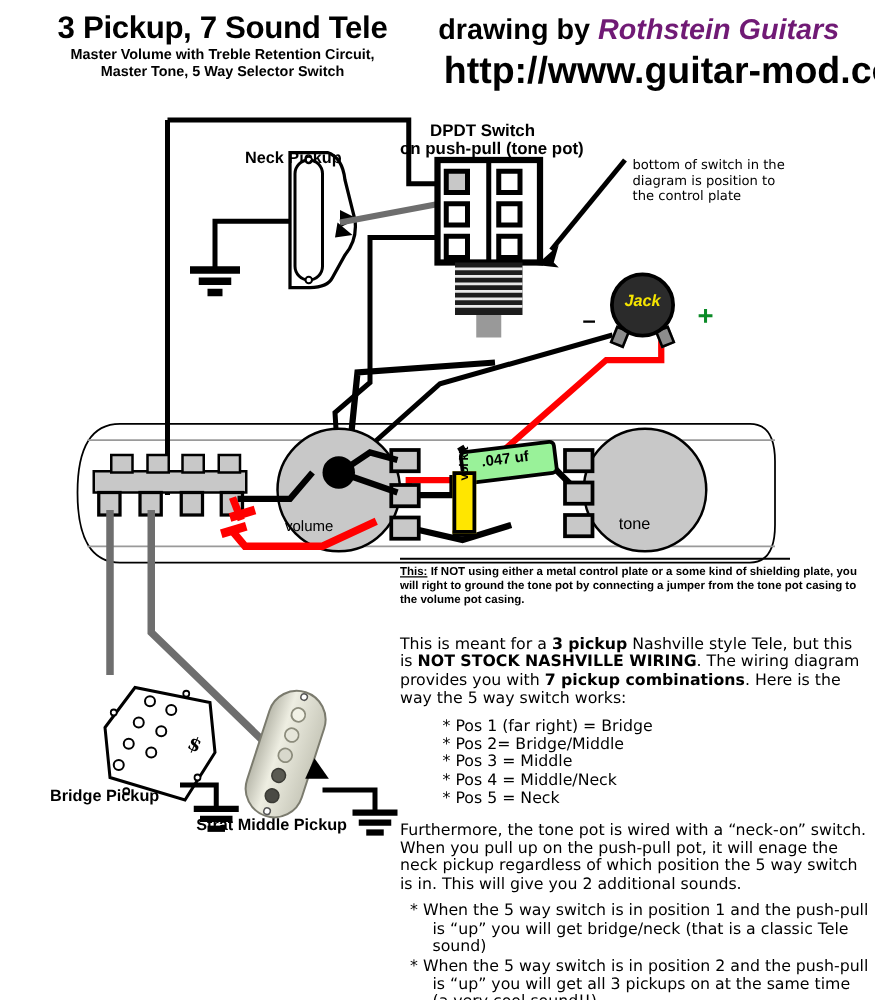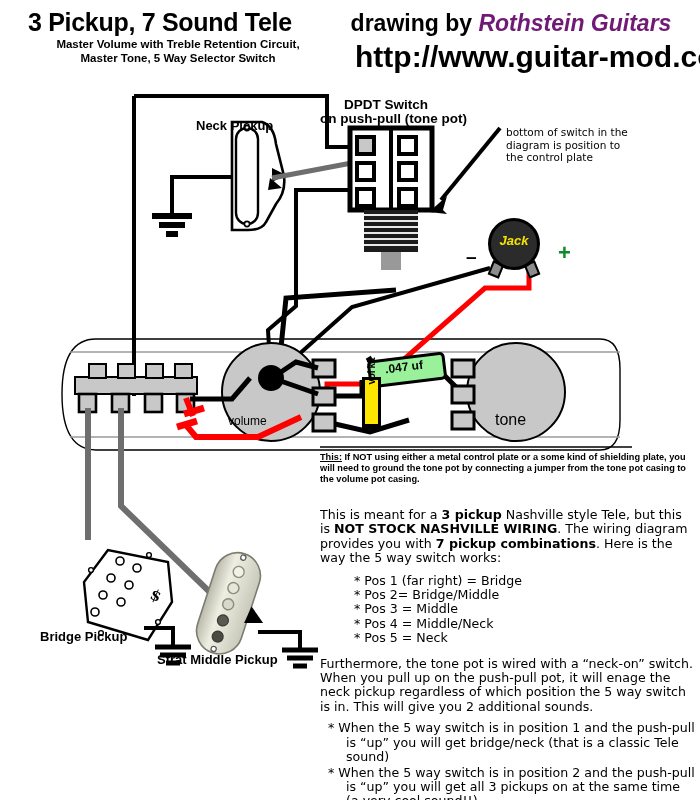--- a/index.html
+++ b/index.html
@@ -8,21 +8,21 @@
     width:700px;height:800px;position:relative;overflow:hidden;
     font-family:"Liberation Sans","DejaVu Sans",sans-serif;
     color:#000;
   }
   .abs{position:absolute;}
   #stage{position:absolute;left:0;top:0;width:700px;height:800px;}
   svg#wiring{position:absolute;left:0;top:0;width:700px;height:800px;}
 
   
   #title-main{
-    left:28px;top:8px;width:300px;text-align:left;
+    left:28px;top:8px;width:300px;text-align:center;
     font-size:25px;font-weight:bold;letter-spacing:-0.3px;
     font-family:"Liberation Sans","DejaVu Sans",sans-serif;
   }
   #title-sub{
     left:22px;top:38px;width:312px;text-align:center;
     font-size:11.5px;font-weight:bold;line-height:13.5px;
   }
   #credit{
     left:336px;top:10px;width:350px;text-align:center;
     font-size:23px;font-weight:bold;white-space:nowrap;
@@ -34,21 +34,21 @@
   }
 
   
   .diag-label{font-size:13px;font-weight:bold;white-space:nowrap;}
   #label-neck{left:196px;top:118px;}
   #label-dpdt1{left:344px;top:97px;font-size:13.5px;}
   #label-dpdt2{left:320px;top:111px;font-size:13.5px;}
   #label-bridge{left:18px;top:629px;padding-left:22px;}
   #label-strat{left:157px;top:652px;}
   #label-volume{left:228px;top:414px;font-size:12px;font-weight:normal;}
-  #label-tone{left:495px;top:411px;font-size:16px;font-weight:normal;}
+  #label-tone{left:495px;top:411px;font-size:13px;font-weight:normal;}
 
   #note-switch{
     left:506px;top:126px;width:130px;
     font-size:10.5px;line-height:12.5px;font-family:"DejaVu Sans",sans-serif;
   }
 
   
   #jack-wrap{left:484px;top:218px;width:60px;height:52px;}
   .jack-circle{
     position:absolute;left:4px;top:0;width:52px;height:52px;border-radius:50%;
@@ -328,21 +328,21 @@
   <div class="abs" id="cap-text">.047 uf</div>
   <div class="abs" id="volkit"></div>
   <div class="abs" id="volkit-text">vol kit</div>
 
   <div class="abs" id="label-volume">volume</div>
   <div class="abs" id="label-tone">tone</div>
   <div class="abs diag-label" id="label-bridge">Bridge Pickup</div>
   <div class="abs diag-label" id="label-strat">Strat Middle Pickup</div>
 
   <div class="abs" id="note-block">
-    <span class="u">This:</span><span>  If NOT using either a metal control plate or a some kind of shielding plate, you will need to ground the tone pot by connecting a jumper from the tone pot casing to the volume pot casing.</span>
+    <span class="u">This:</span><span>  If NOT using either a metal control plate or a some kind of shielding plate, you will right to ground the tone pot by connecting a jumper from the tone pot casing to the volume pot casing.</span>
   </div>
 
   <div class="abs" id="body-block">
     <div>
       <span>This is meant for a </span><b>3 pickup</b><span> Nashville style Tele, but this is </span><b>NOT STOCK NASHVILLE WIRING</b><span>. The wiring diagram provides you with </span><b>7 pickup combinations</b><span>. Here is the way the 5 way switch works:</span>
     </div>
     <ul class="plist">
       <li>* Pos 1  (far right) = Bridge</li>
       <li>* Pos 2= Bridge/Middle</li>
       <li>* Pos 3 = Middle</li>

